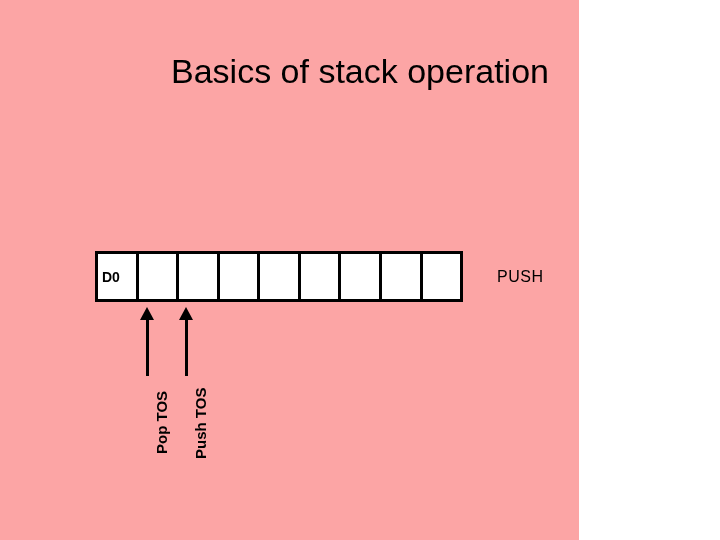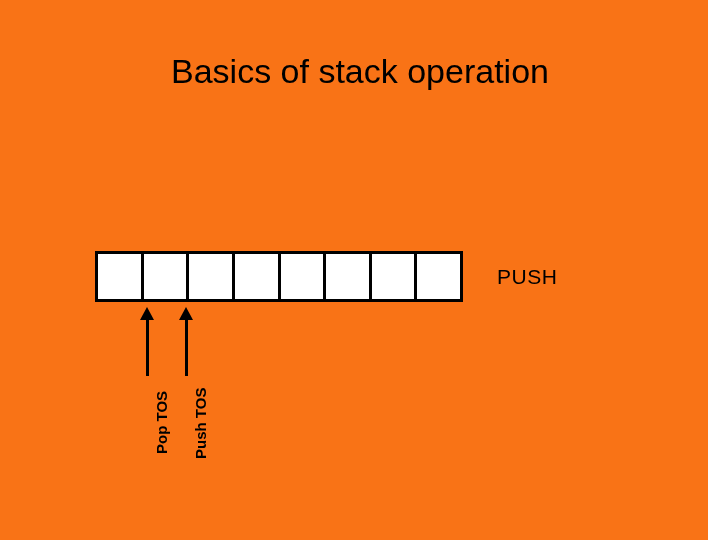--- a/index.html
+++ b/index.html
@@ -14,23 +14,23 @@
     position: relative;
     overflow: hidden;
     font-family: "Liberation Sans", sans-serif;
     color: #000000;
   }
 
   #slide {
     position: absolute;
     left: 0;
     top: 0;
-    width: 708px;
+    width: 579px;
     height: 540px;
-    background: #f97316;
+    background: #fca5a5;
   }
 
   
   #slide-title {
     position: absolute;
     left: 0;
     top: 50px;
     width: 720px;
     text-align: center;
     font-family: "Liberation Sans", sans-serif;
@@ -112,37 +112,40 @@
     transform-origin: 0 0;
     transform: rotate(-90deg);
   }
 
   
   #push-caption {
     position: absolute;
     left: 497px;
     top: 265px;
     font-family: "Liberation Sans", sans-serif;
-    font-size: 21px;
+    font-size: 16px;
     font-weight: 400;
     line-height: 24px;
     letter-spacing: 0.5px;
     color: #000000;
     white-space: nowrap;
   }
 </style>
 </head>
 <body>
 
 <div id="slide">
 
   <div id="slide-title">Basics of stack operation</div>
 
   <div id="stack-diagram">
     <div id="stack-row">
+      <div class="stack-cell">
+          <span>D0</span>
+        </div>
       <div class="stack-cell">
           <span></span>
         </div>
       <div class="stack-cell">
           <span></span>
         </div>
       <div class="stack-cell">
           <span></span>
         </div>
       <div class="stack-cell">

